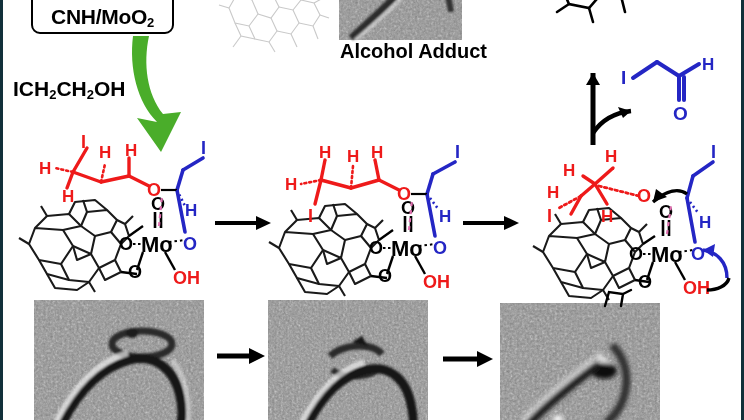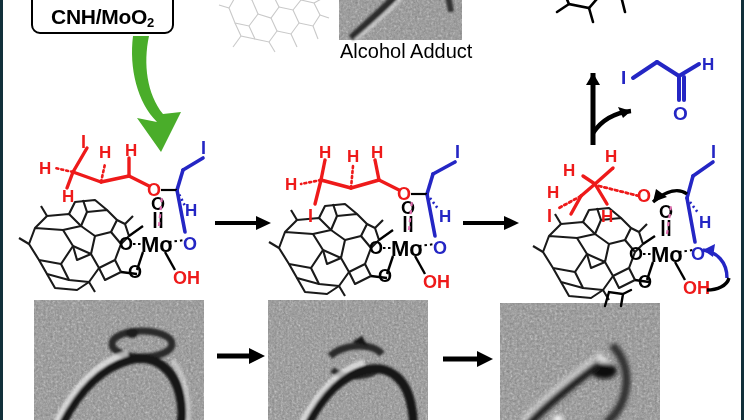--- a/index.html
+++ b/index.html
@@ -5,21 +5,21 @@
   html,body{margin:0;padding:0;background:#fff;}
   body{width:744px;height:420px;overflow:hidden;
        font-family:"Liberation Sans",sans-serif;}
   #fig{position:relative;width:744px;height:420px;background:#ffffff;
        border-left:3px solid #12303a;border-right:3px solid #12303a;
        box-sizing:border-box;overflow:hidden;}
 
   .abs{position:absolute;}
 
   
-  .lbl{font-weight:normal;color:#000;white-space:nowrap;line-height:1;}
+  .lbl{font-weight:bold;color:#000;white-space:nowrap;line-height:1;}
   #cnh-box{left:28px;top:-26px;width:139px;height:56px;
            border:2px solid #000;border-radius:9px;background:#fff;
            display:flex;align-items:flex-end;justify-content:center;}
   #cnh-label{font-size:21px;font-weight:bold;letter-spacing:-.3px;padding-bottom:5px;}
   #cnh-label sub{font-size:13px;vertical-align:baseline;position:relative;top:3px;}
   #squiggle{left:30px;top:-14px;width:134px;height:22px;}
 
   #reagent{left:10px;top:78px;font-size:21px;}
   #reagent sub{font-size:13px;vertical-align:baseline;position:relative;top:3px;}
   #method{left:199px;top:79px;font-size:20px;}
@@ -93,20 +93,21 @@
       <rect width="123" height="74" fill="#888"></rect>
     </g>
     <rect width="123" height="74" fill="#8d8d8d" opacity=".25"></rect>
     <g filter="url(#blur1)" opacity=".95">
       <path d="M12 72 C34 52 52 36 66 20 C74 11 82 6 92 4" stroke="#272727" stroke-width="7" fill="none"></path>
       <path d="M16 74 C38 56 56 40 70 24" stroke="#e8e8e8" stroke-width="4" fill="none" opacity=".55"></path>
       <path d="M96 2 C104 14 110 30 112 46" stroke="#2e2e2e" stroke-width="6" fill="none"></path>
     </g>
   </svg>
 
+  <div class="abs lbl" id="reagent"><span>ICH</span><sub>2</sub><span>CH</span><sub>2</sub><span>OH</span></div>
 
   <div class="abs lbl" id="adduct">Alcohol Adduct</div>
 
   <svg class="abs" style="left:96px;top:30px;" width="110" height="125">
     <path d="M34 6 C30 38 38 72 58 92 L38 88 L62 122 L82 82 L64 84 C48 64 44 34 50 6 Z" fill="#4aad2a"></path>
   </svg>
 
   <svg class="abs" style="left:600px;top:52px;" width="140" height="78">
     <g stroke="#2426c4" stroke-width="4" fill="none" stroke-linecap="round">
       <path d="M30 26 L54 10"></path>

